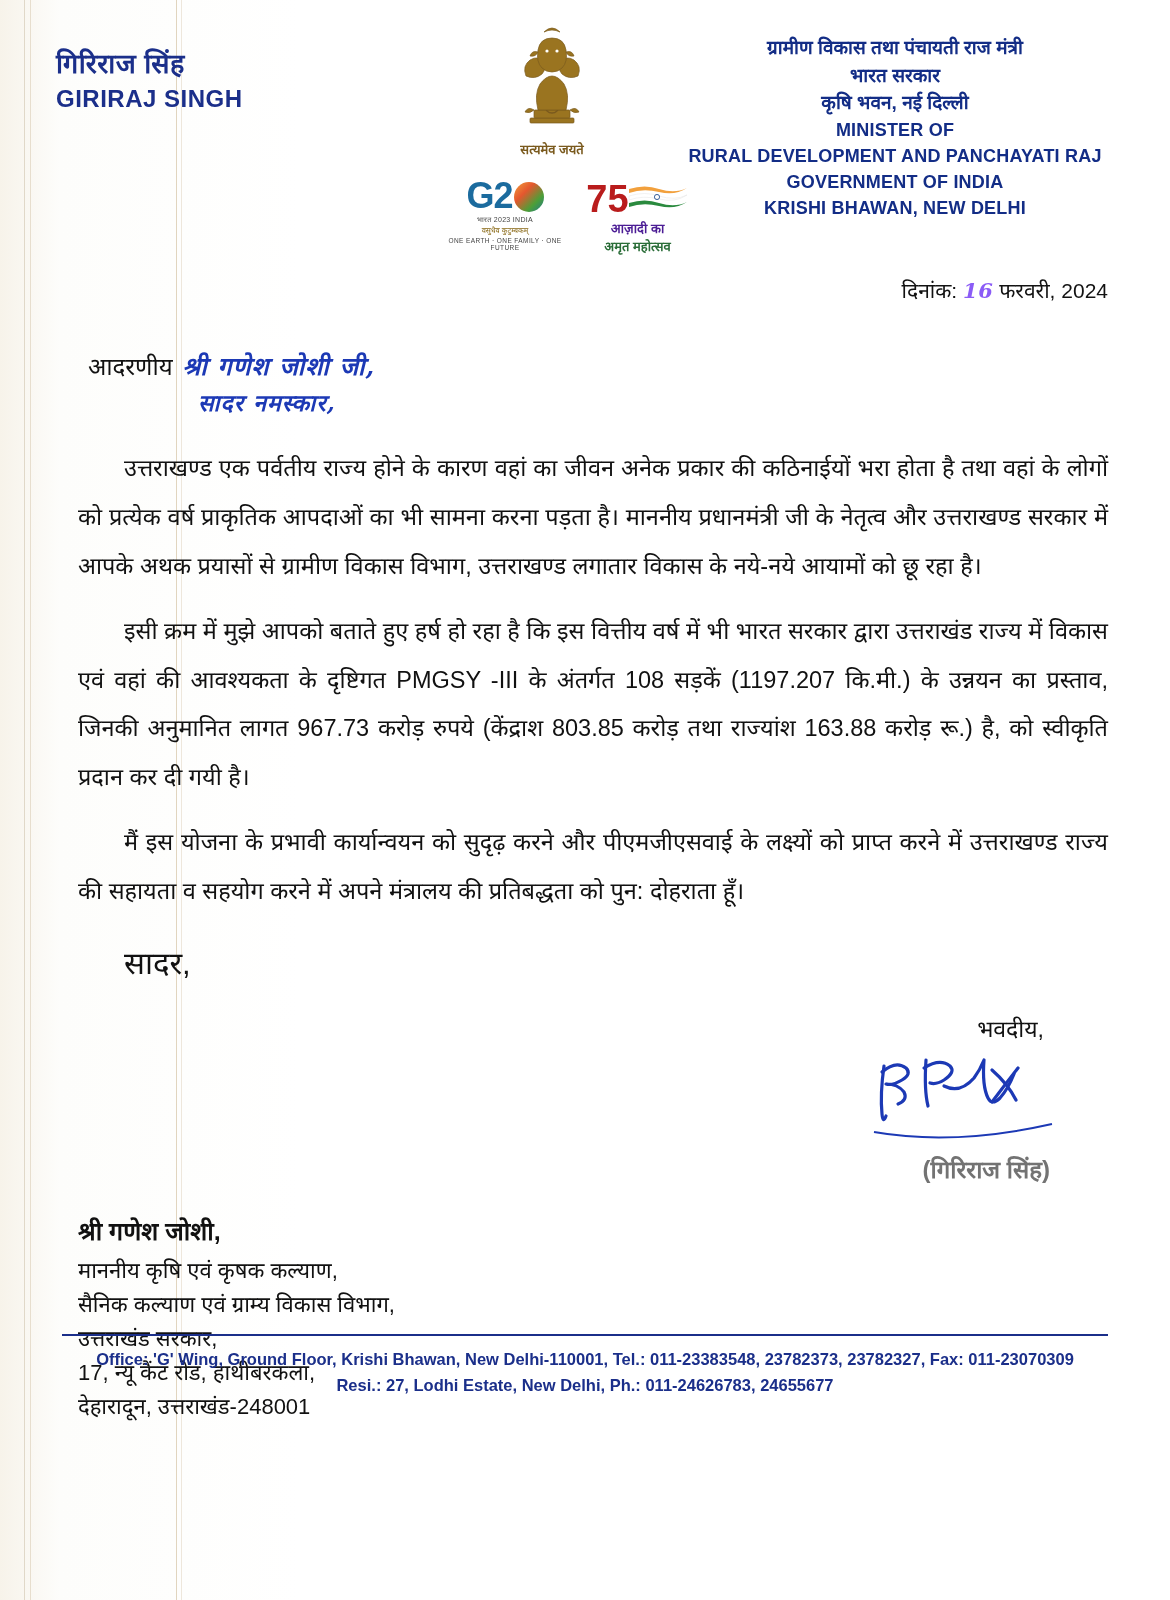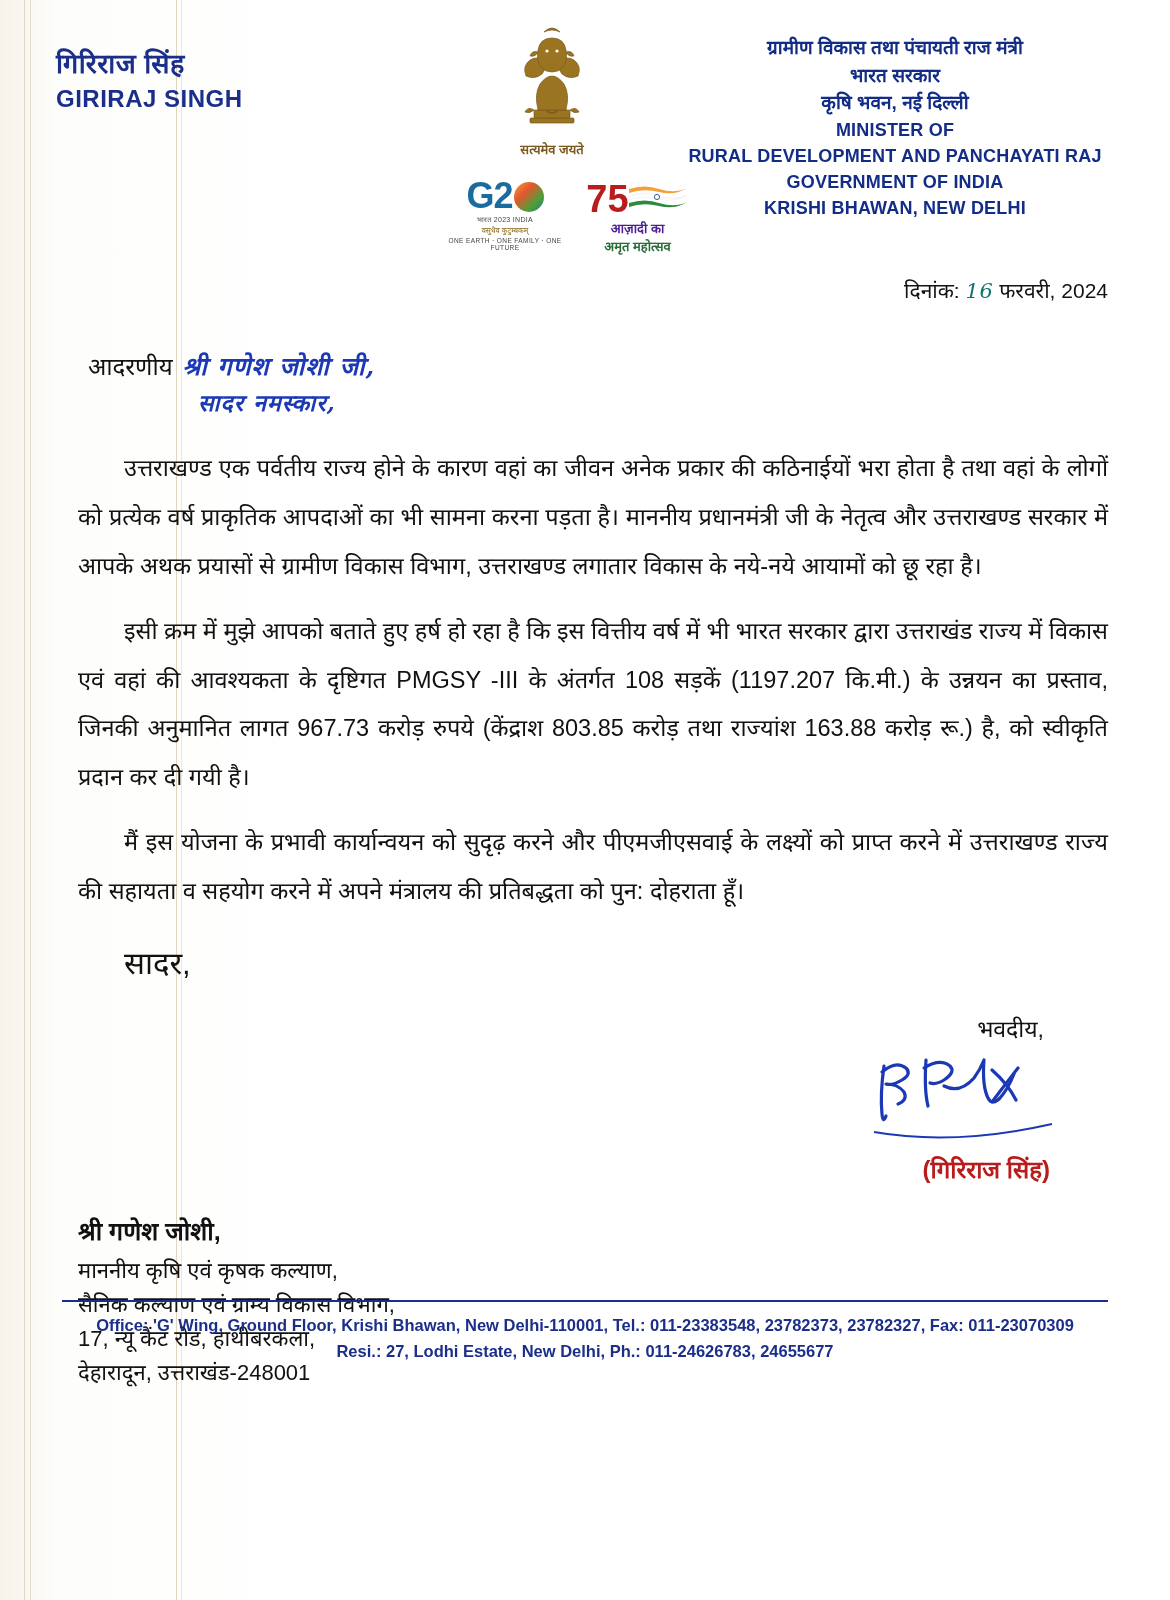--- a/index.html
+++ b/index.html
@@ -208,22 +208,22 @@
     position: absolute;
     right: 62px;
     top: 44px;
     font-size: 21px;
     color: #121212;
     white-space: nowrap;
   }
   .hand {
     font-family: "DejaVu Serif", serif;
     font-style: italic;
-    color: #0f766e;
-    font-weight: normal;
+    color: #8b5cf6;
+    font-weight: bold;
     letter-spacing: .5px;
     margin-top: 20px;
   }
   .hand-underline {
     border-bottom: 1.5px solid #1c39b5;
     padding: 0 4px 1px 2px;
   }
 
   
   .salutation {
@@ -298,21 +298,21 @@
     top: 34px;
     width: 190px;
     height: 96px;
   }
   .sign-name {
     position: absolute;
     right: 24px;
     top: 140px;
     font-size: 24px;
     font-weight: bold;
-    color: #b91c1c;
+    color: #737373;
   }
 
   
   .addressee {
     margin: 10px 0 0 78px;
     color: #111;
     line-height: 1.55;
   }
   .addressee .nm {
     font-size: 25px;
@@ -465,20 +465,21 @@
         </g>
         <path d="M8 86 q80 14 178 -8" fill="none" stroke="#1c39b5" stroke-width="2"></path>
       </svg>
       <div class="sign-name">(गिरिराज सिंह)</div>
     </div>
 
     <div class="addressee">
       <div class="nm">श्री गणेश जोशी,</div>
       <div class="ln">माननीय कृषि एवं कृषक कल्याण,</div>
       <div class="ln">सैनिक कल्याण एवं ग्राम्य विकास विभाग,</div>
+      <div class="ln">उत्तराखंड सरकार,</div>
       <div class="ln">17, न्यू कैंट रोड, हाथीबरकला,</div>
       <div class="ln">देहारादून, उत्तराखंड-248001</div>
     </div>
 
     <div class="footer">
       <div class="footer-rule"></div>
       <div class="footer-line">Office: 'G' Wing, Ground Floor, Krishi Bhawan, New Delhi-110001, Tel.: 011-23383548, 23782373, 23782327, Fax: 011-23070309</div>
       <div class="footer-line">Resi.: 27, Lodhi Estate, New Delhi, Ph.: 011-24626783, 24655677</div>
     </div>
 

